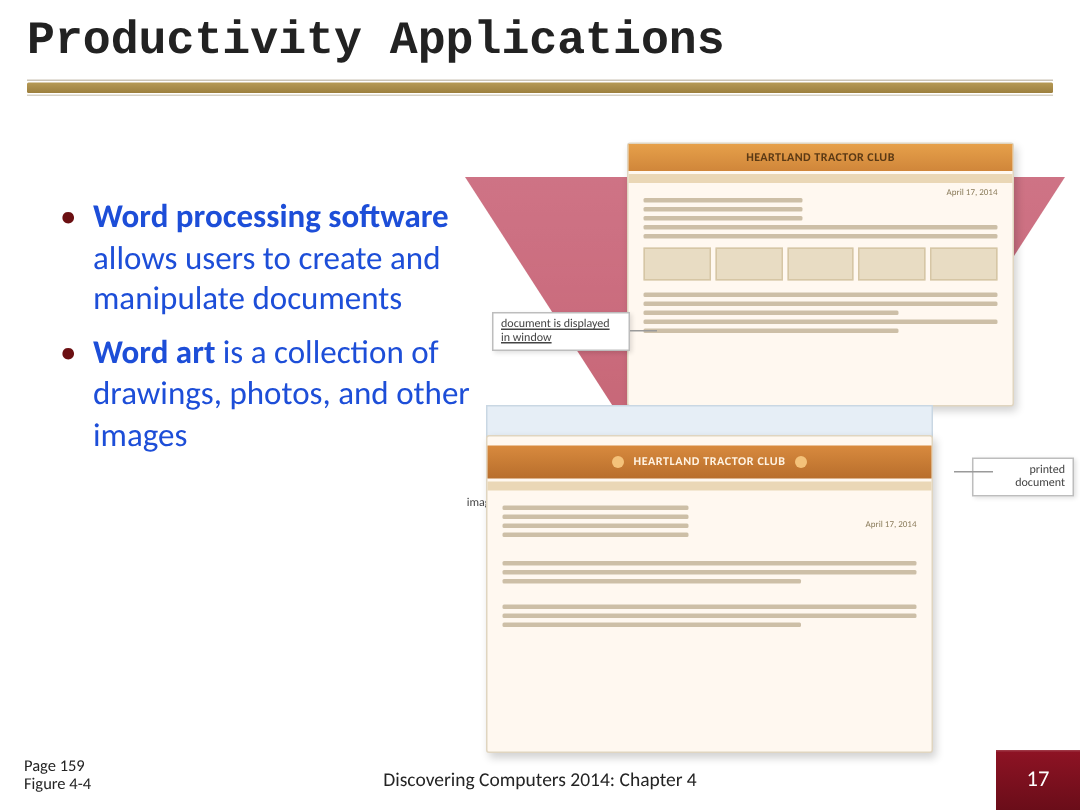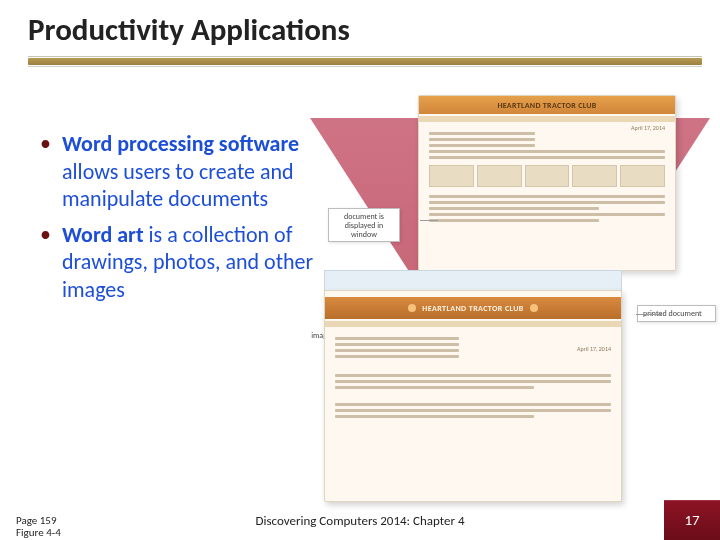--- a/index.html
+++ b/index.html
@@ -1,19 +1,19 @@
 <!DOCTYPE html>
 <html><head>
 <meta charset="utf-8">
 <style>
   * { margin: 0; padding: 0; box-sizing: border-box; }
   html, body { width: 720px; height: 540px; font-family: Calibri, Arial, sans-serif; background: #fff; overflow: hidden; }
   .slide { position: relative; width: 720px; height: 540px; background: #fff; }
 
-  .title-area { padding: 10px 18px 0 28px; }
+  .title-area { padding: 10px 18px 0 18px; font-family: Liberation Mono, monospace; }
   .title { font-size: 31px; font-weight: 700; color: #222; }
 
   .title-rule-wrap { margin-top: 8px; }
   .title-rule-top { height: 1px; background: #8a7b5a; opacity: .45; }
   .title-rule-main { height: 7px; background: linear-gradient(#b69a55, #9c7f3e); border-radius: 1px; margin-top: 1px; }
   .title-rule-bottom { height: 1px; background: #8a7b5a; opacity: .35; margin-top: 1px; }
 
   .body { position: absolute; top: 100px; left: 0; right: 0; bottom: 46px; display: flex; }
   .bullets { width: 330px; padding: 30px 6px 0 40px; }
   .bullets li { list-style: none; position: relative; font-size: 22px; line-height: 1.25; color: #1d4ed8; margin-bottom: 8px; padding-left: 22px; }
@@ -38,29 +38,29 @@
   .grid5 { display:flex; gap:3px; margin-top:6px; }
   .grid5 div { flex:1; height: 22px; background:#e8dcc3; border:1px solid #d6c6a5; }
 
   .app-chrome { position:absolute; left:-6px; top:170px; width: 298px; height: 22px; background:#e6eef6; border:1px solid #c9d7e3; border-bottom:none; }
   .banner { height: 22px; margin-top:6px; background:linear-gradient(#d88a3e,#b86e2c); display:flex; align-items:center; justify-content:center; gap:6px; padding:0 8px; }
   .banner .dot { width:8px;height:8px;border-radius:50%;background:#f4c27a; }
   .banner .txt { color:#fff3e2; font-size:8px; font-weight:700; letter-spacing:.4px; }
   .small-date { position:absolute; right:10px; top:54px; font-size:6px; color:#8a7b5a; }
 
   .callout { position:absolute; background:#fff; border:1px solid #bdbdbd; font-size:8px; color:#444; padding:3px 5px; line-height:1.1; box-shadow:1px 1px 3px rgba(0,0,0,.12); }
-  .co-left { left: -2px; top: 108px; width: 72px; text-align:center; }
-  .co-right { right: 4px; top: 205px; width: 79px; text-align:left; }
+  .co-left { left: -2px; top: 108px; width: 92px; text-align:left;text-decoration:underline; }
+  .co-right { right: 4px; top: 205px; width: 68px; text-align:right; }
   .co-img { left: -28px; top: 228px; width: 38px; text-align:center; border:none; box-shadow:none; background:transparent; }
   .lead { position:absolute; background:#9a9a9a; }
   .lead.l1 { left: 90px; top: 120px; width: 18px; height: 1px; }
   .lead.l2 { right: 58px; top: 214px; width: 26px; height: 1px; }
 
   .footer { position:absolute; left:0; right:0; bottom:0; height:46px; }
-  .foot-left { position:absolute; left:16px; bottom:0; font-size:11px; line-height:1.15; color:#242424; }
+  .foot-left { position:absolute; left:16px; bottom:10px; font-size:11px; line-height:1.15; color:#242424; }
   .foot-center { position:absolute; left:0; right:0; bottom:12px; text-align:center; font-size:13px; color:#242424;margin-top:31px; }
   .foot-right { position:absolute; right:0; bottom:0; width:56px; height:40px; background: linear-gradient(#8e1324, #6a0d19); color:#fff; display:flex; align-items:center; justify-content:center; font-size:15px; box-shadow: inset 0 1px 0 rgba(255,255,255,.15); }
 </style>
 </head>
 <body>
 
 <div class="slide">
 
   <div class="title-area">
     <div class="title">Productivity Applications</div>

